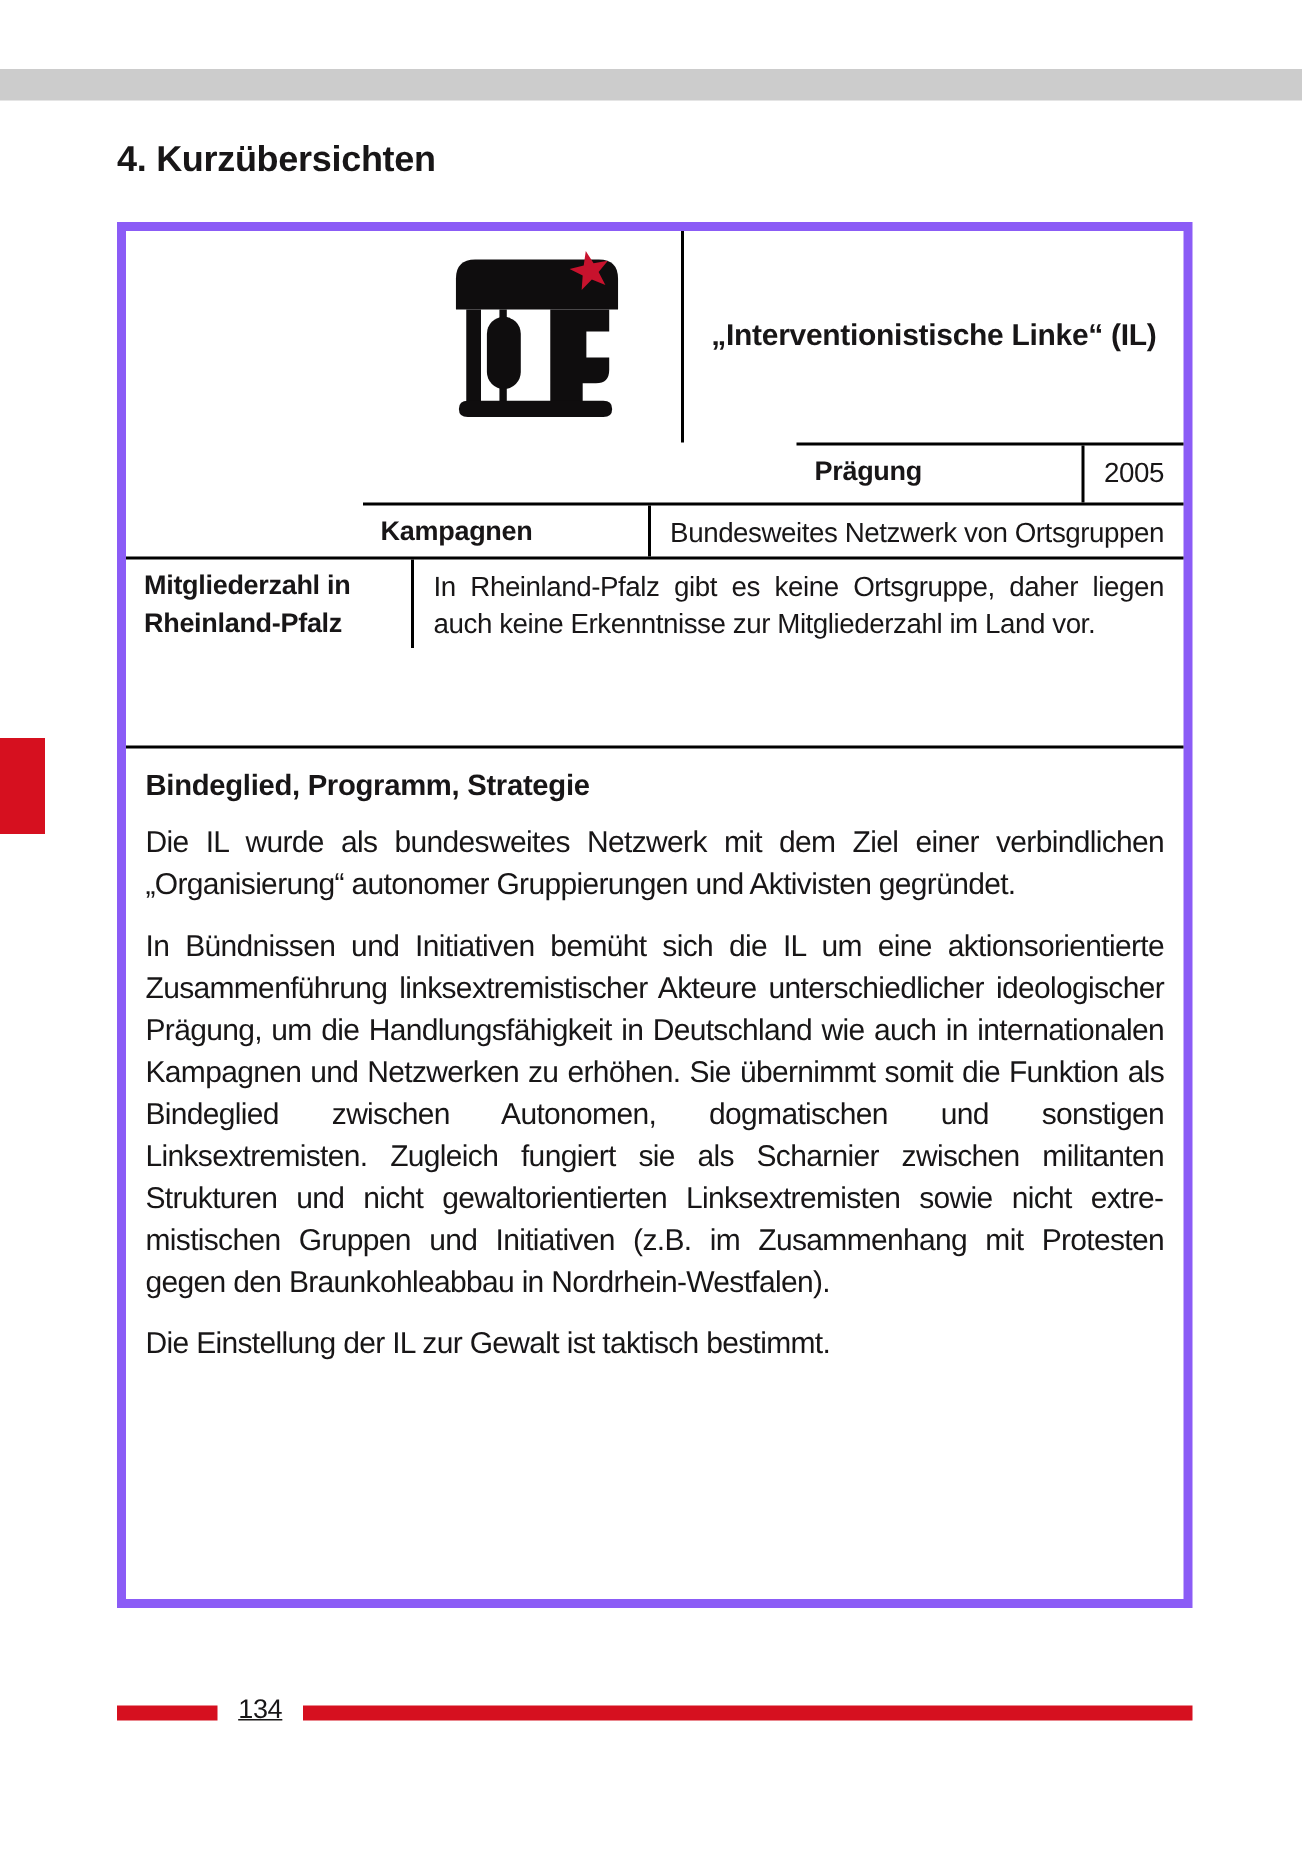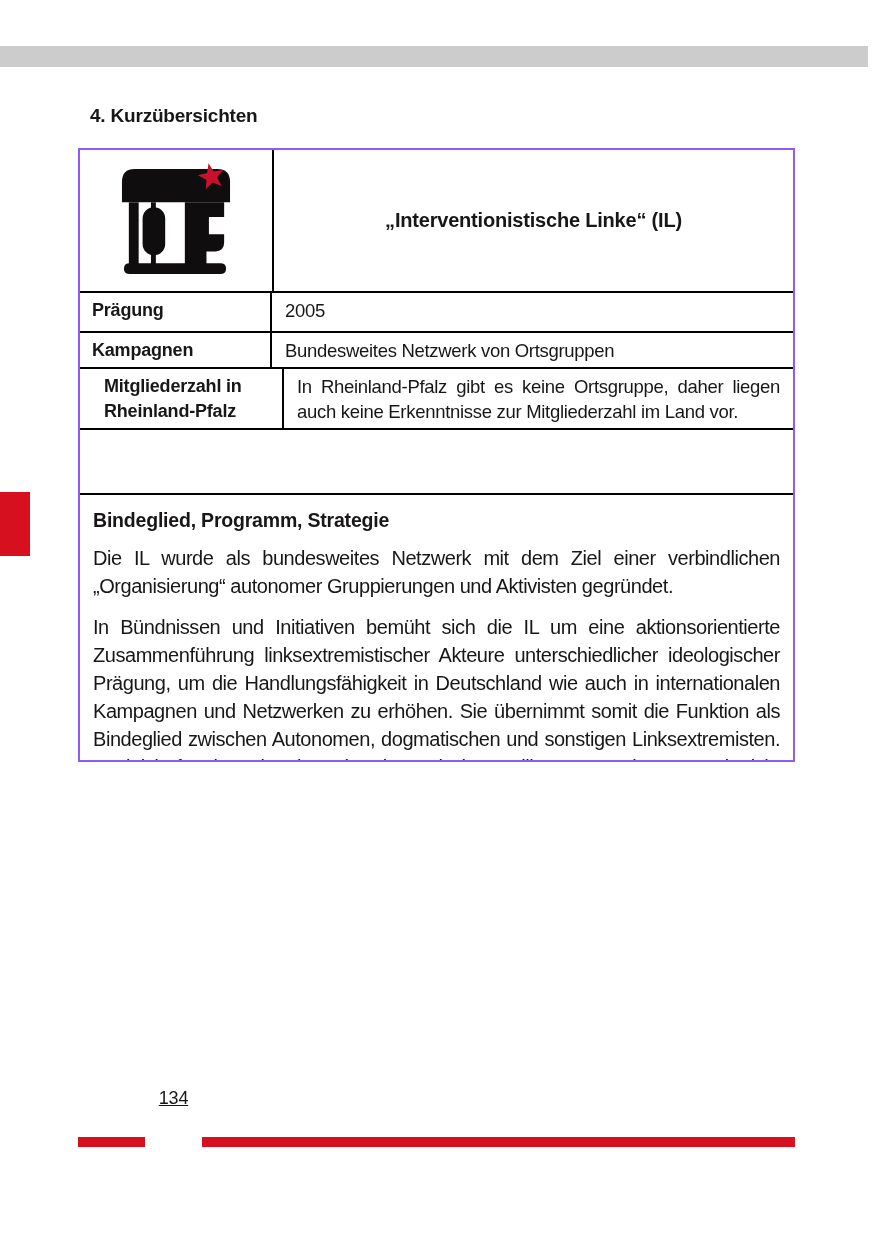--- a/index.html
+++ b/index.html
@@ -12,49 +12,50 @@
   .page { position: relative; width: 875px; height: 1241px; overflow: hidden; background: #fff; }
 
   .topbar {
     position: absolute; left: 0; top: 46px;
     width: 868px; height: 21px;
     background: #cccccc;
   }
 
   .page-heading {
     position: absolute; left: 78px; top: 93px;
-    font-size: 19px; font-weight: bold; letter-spacing: -0.2px;
-    margin: 12px;
+    font-size: 24px; font-weight: bold; letter-spacing: -0.2px;
+    margin: 0;
   }
 
   
   .infobox {
     position: absolute; left: 78px; top: 148px;
-    width: 717px; height: 614px;
-    border: 2px solid #8b5cf6;
+    width: 717px; height: 924px;
+    border: 6px solid #8b5cf6;
     box-sizing: border-box;
     display: flex; flex-direction: column;
     background: #fff;
+    align-items: flex-end;
   }
   .head-row { display: flex; height: 141px; flex: 0 0 auto; }
   .logo-cell {
     width: 192px; flex: 0 0 192px;
     border-right: 2px solid #000;
     display: flex; align-items: center; justify-content: center;
   }
   .title-cell {
     flex: 1 1 auto;
     display: flex; align-items: center; justify-content: center;
     font-size: 20px; font-weight: bold; letter-spacing: -0.2px;
     text-align: center; padding: 0 18px;
   }
   .info-row { display: flex; border-top: 2px solid #000; box-sizing: border-box; flex: 0 0 auto; }
   .row-1 { min-height: 40px; }
   .row-2 { min-height: 33px; }
-  .row-3 { min-height: 61px; padding-left: 12px; }
+  .row-3 { min-height: 61px; }
   .row-4 { min-height: 65px; }
   .info-label {
     width: 192px; flex: 0 0 192px;
     border-right: 2px solid #000;
     box-sizing: border-box;
     padding: 5px 8px 4px 12px;
     font-weight: bold; font-size: 18px; line-height: 25px;
     letter-spacing: -0.2px;
     white-space: pre-line;
   }
@@ -87,21 +88,21 @@
   
   .side-tab {
     position: absolute; left: 0; top: 492px;
     width: 30px; height: 64px;
     background: #d6101f;
   }
   .footer-bar { position: absolute; top: 1137px; height: 10px; background: #d6101f; }
   .footer-bar.short { left: 78px; width: 67px; }
   .footer-bar.long  { left: 202px; width: 593px; }
   .page-number {
-    position: absolute; left: 145px; top: 1088px; width: 57px;
+    position: absolute; left: 145px; top: 1129px; width: 57px;
     text-align: center; font-size: 18px; letter-spacing: -0.2px; text-decoration: underline;
   }
 
   .logo-svg { display: block; overflow: visible; }
 </style>
 </head>
 <body>
 
 <div class="page">
 

